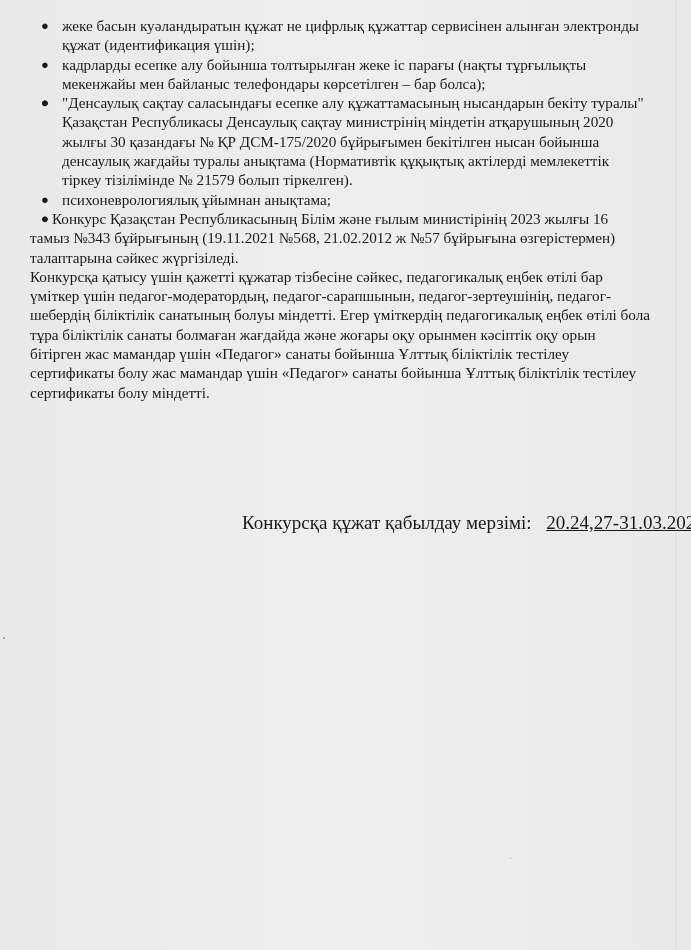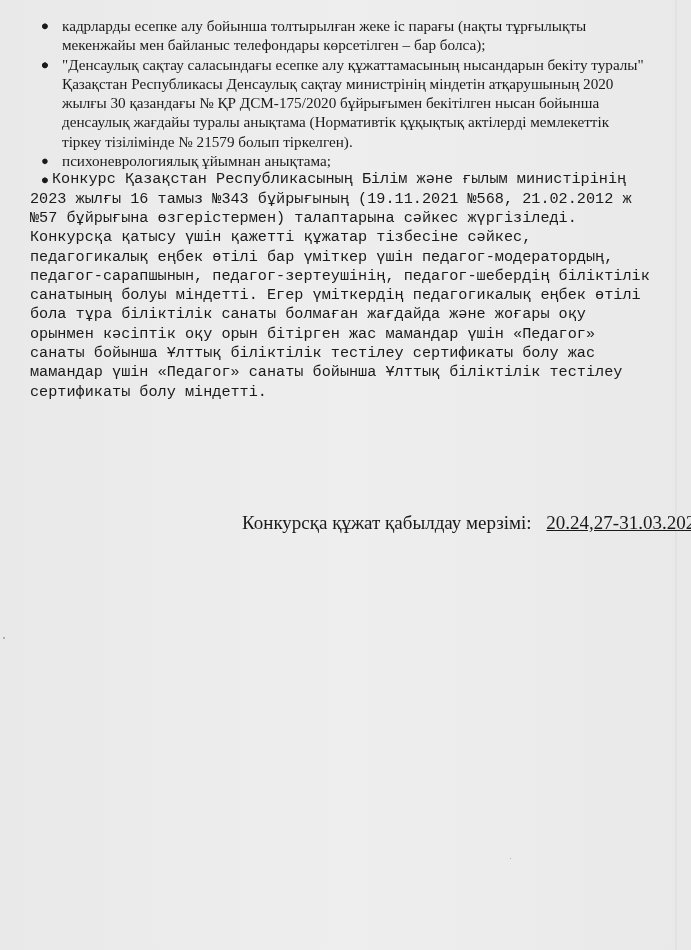--- a/index.html
+++ b/index.html
@@ -51,21 +51,20 @@
     }
     ul.reqs li .bullet {
       position: absolute;
       left: 11px;
       top: 0;
       font-size: 13px;
     }
     .para {
       margin: 0;
       text-align: left;
-      font-family: Liberation Mono, monospace;
     }
     .para.indent {
       text-indent: 22px;
     }
     .deadline {
       position: absolute;
       left: 242px;
       top: 512px;
       font-size: 19px;
       font-weight: normal;
@@ -86,20 +85,21 @@
 </head>
 <body>
 
 <div class="page">
   <div class="right-edge"></div>
 
   <div class="content">
     <ul class="reqs">
       <li>
         <span class="bullet">●</span>
+        <span>жеке басын куәландыратын құжат не цифрлық құжаттар сервисінен алынған электронды құжат (идентификация үшін);</span>
       </li>
       <li>
         <span class="bullet">●</span>
         <span>кадрларды есепке алу бойынша толтырылған жеке іс парағы (нақты тұрғылықты мекенжайы мен байланыс телефондары көрсетілген – бар болса);</span>
       </li>
       <li>
         <span class="bullet">●</span>
       </li>
       <li>
         <span class="bullet">●</span>

